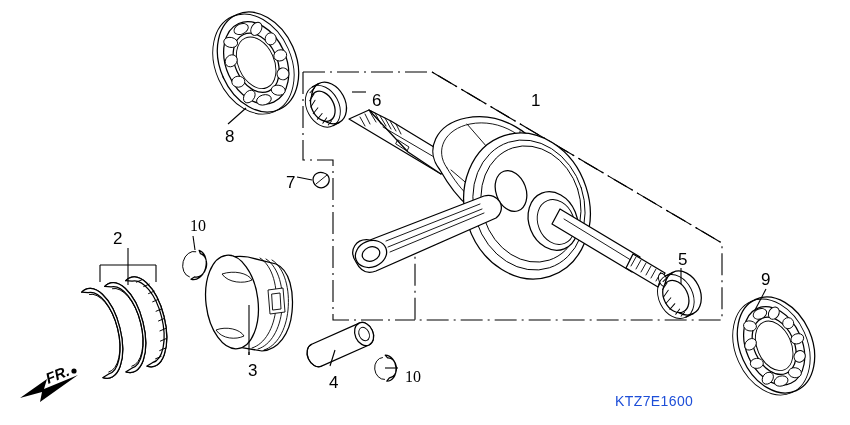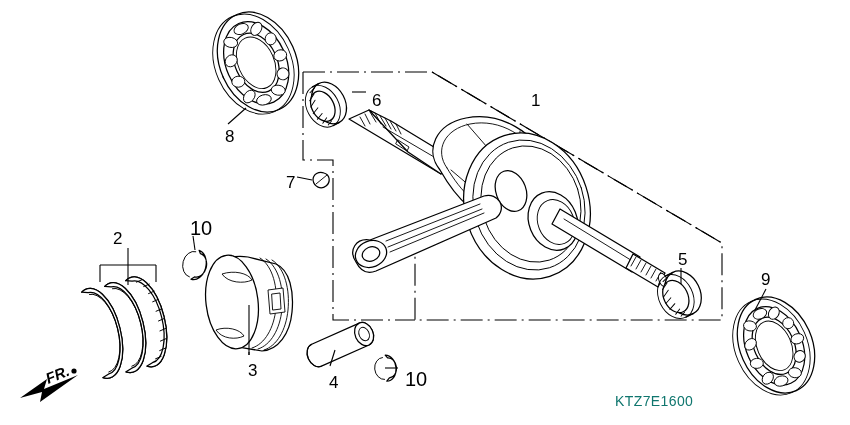--- a/index.html
+++ b/index.html
@@ -3,23 +3,23 @@
 <meta charset="utf-8">
 <title>Parts Diagram</title>
 <style>
   html,body{margin:0;padding:0;background:#ffffff;}
   body{width:850px;height:425px;overflow:hidden;
        font-family:"Liberation Sans","DejaVu Sans",sans-serif;color:#000;}
   #sheet{position:relative;width:850px;height:425px;background:#ffffff;}
   #art{position:absolute;left:0;top:0;width:850px;height:425px;}
   .lbl{position:absolute;font-size:17px;font-weight:400;line-height:1;
        color:#000;white-space:nowrap;}
-  .lbl.sm{font-size:20px;}
+  .lbl.sm{font-size:16px;font-family:Liberation Serif, serif;}
   #partcode{position:absolute;left:615px;top:393px;font-size:14px;
-            letter-spacing:.4px;color:#0f766e;white-space:nowrap;}
+            letter-spacing:.4px;color:#1d4ed8;white-space:nowrap;}
   #frtext{position:absolute;left:43px;top:371px;font-size:15px;
           font-weight:bold;font-style:italic;color:#000;
           transform:rotate(-22deg);transform-origin:0 0;}
 </style>
 </head>
 <body>
 
 <div id="sheet">
 
   <svg id="art" viewBox="0 0 850 425">

